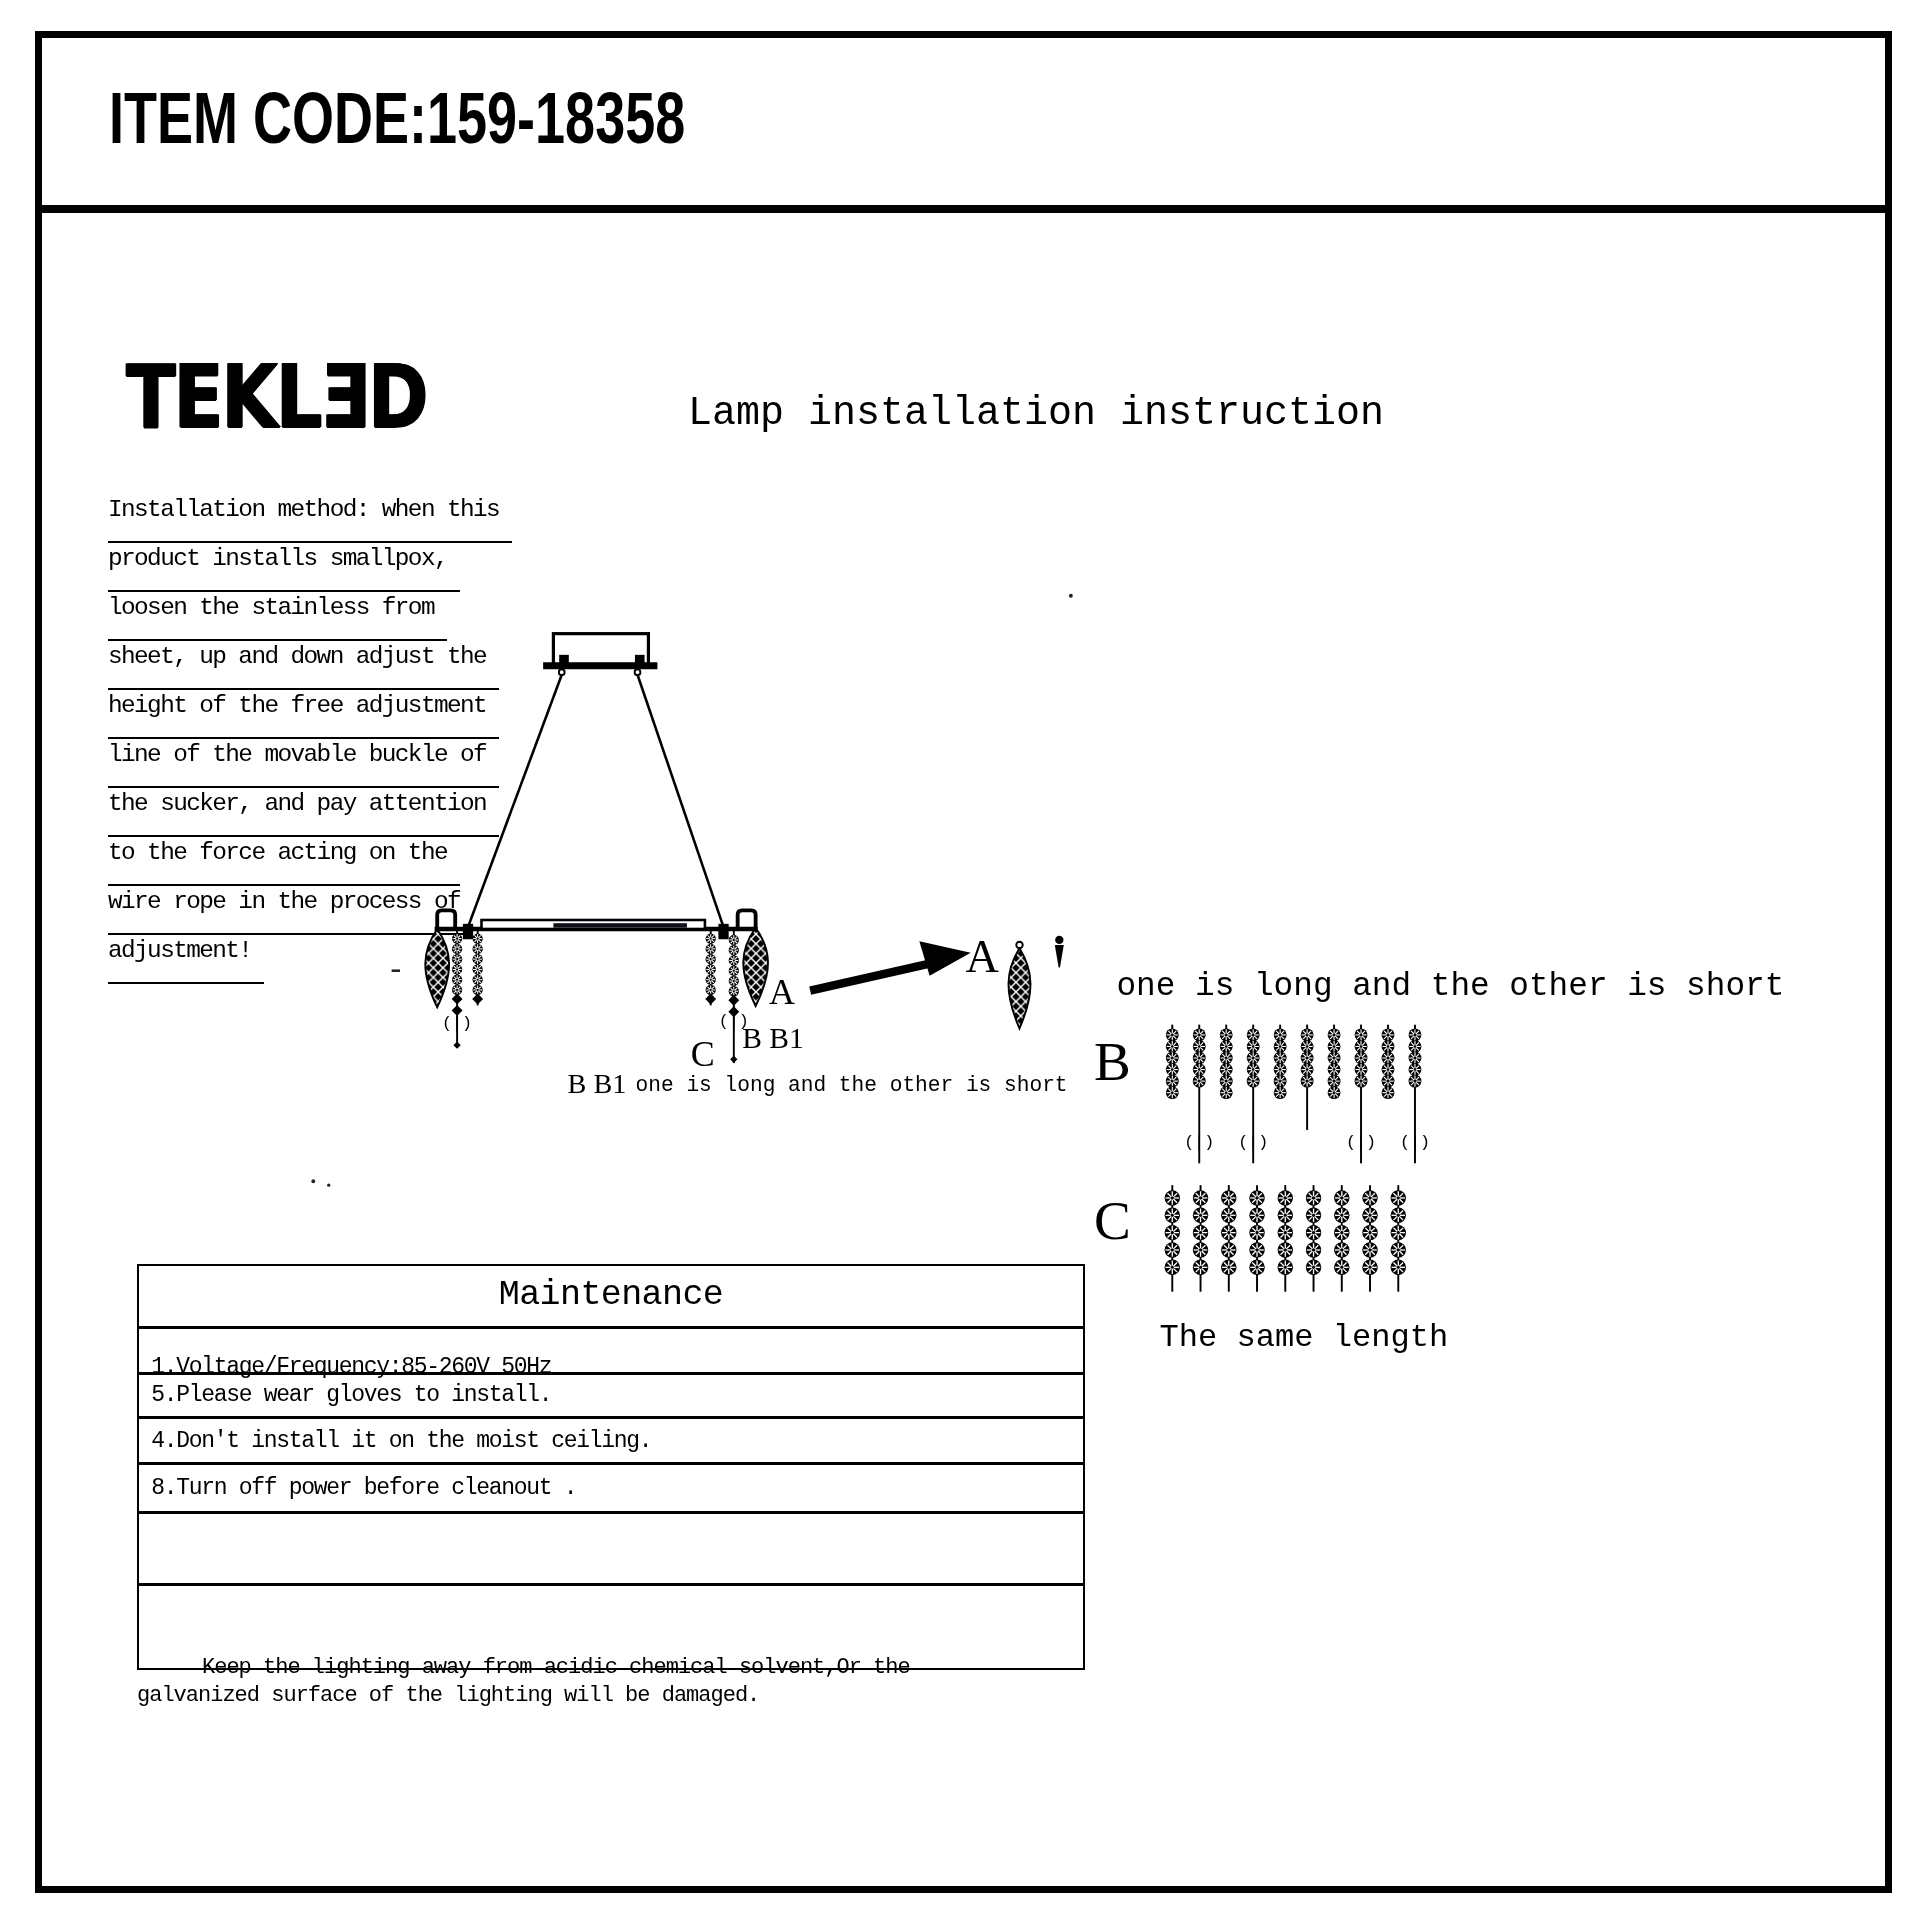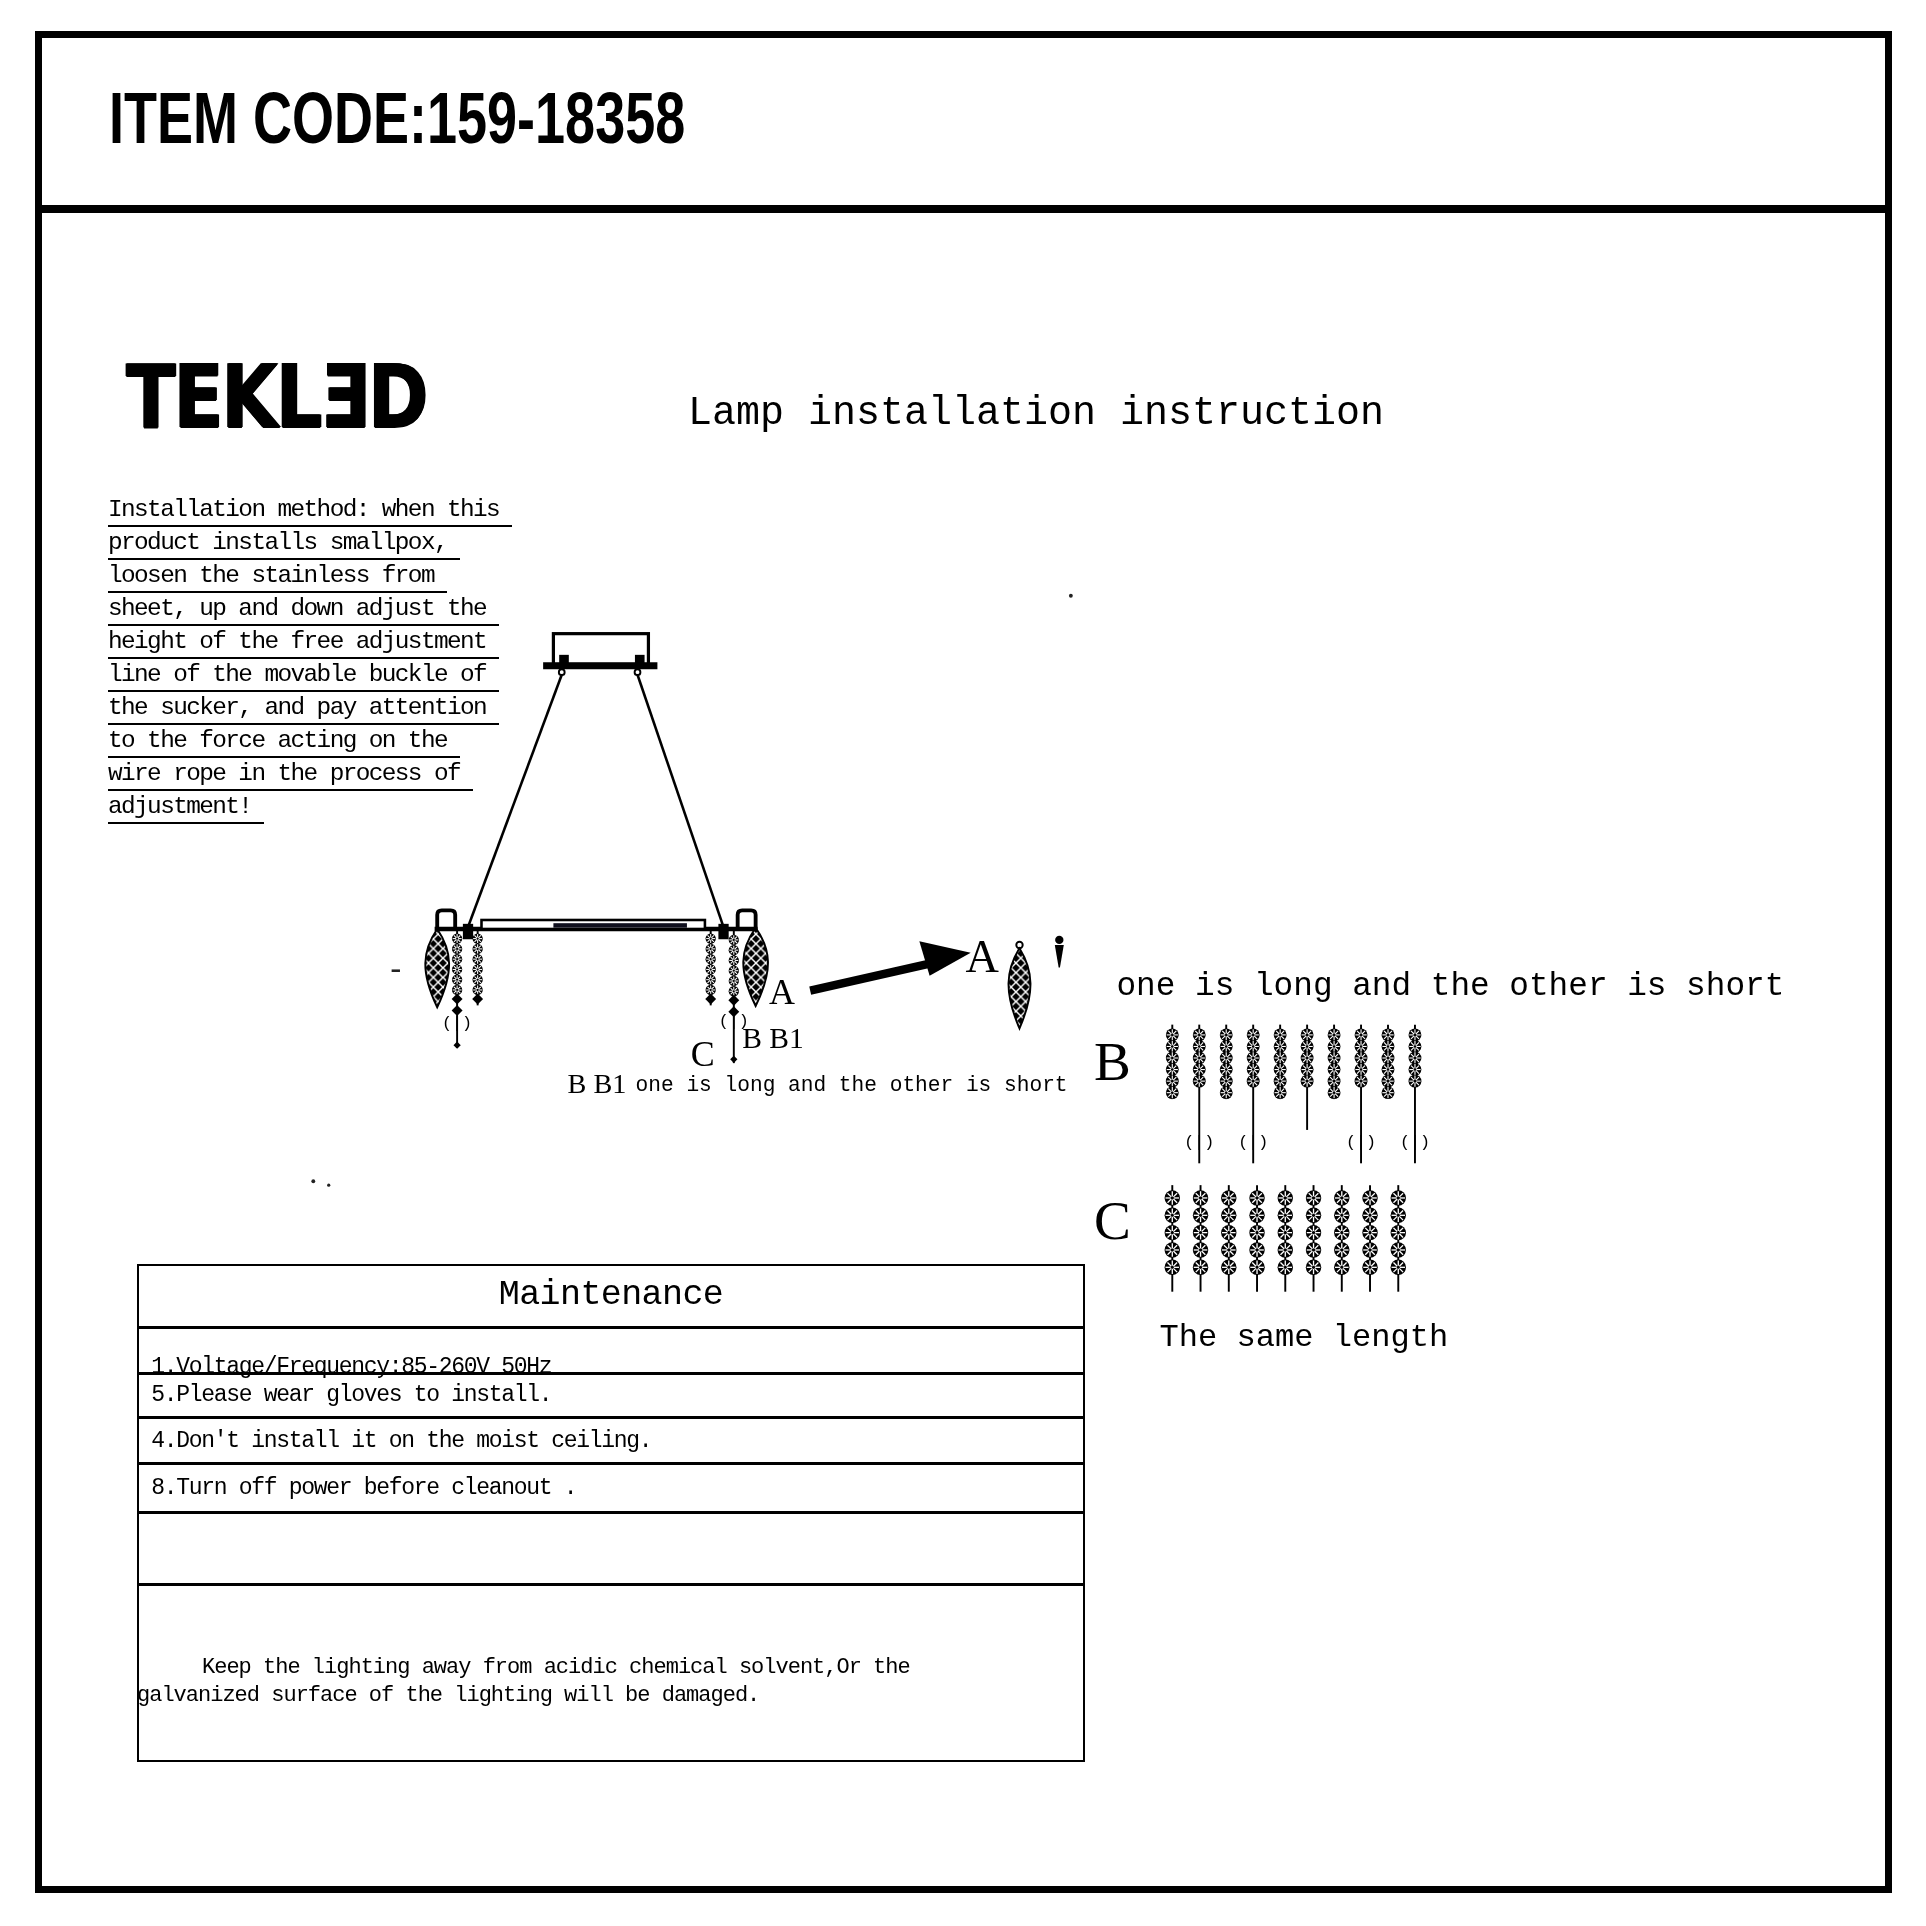--- a/index.html
+++ b/index.html
@@ -28,24 +28,24 @@
     transform:scaleX(0.84);transform-origin:left top;white-space:pre;
     text-shadow:1px 0 0 #000,-1px 0 0 #000,0 0.6px 0 #000;
   }
   #doc-title{
     left:688px;top:393px;font-size:40px;line-height:42px;white-space:pre;
   }
   #instructions{
     left:108px;top:494px;font-size:24.4px;line-height:31px;letter-spacing:-1.6px;
   }
   #instructions .iline span{
-    display:inline-block;border-bottom:2.6px solid #000;padding-bottom:0;white-space:pre;
+    display:inline-block;border-bottom:2.6px solid #000;padding-bottom:16px;white-space:pre;
   }
   #maintenance-table{
-    left:137px;top:1264px;width:948px;height:498px;
+    left:137px;top:1264px;width:948px;height:406px;
     border:2.6px solid #000;box-sizing:border-box;
   }
   #maintenance-table .sep{position:absolute;left:0;right:0;height:2.6px;background:#000;}
   #maintenance-title{
     position:absolute;left:0;right:0;top:9px;text-align:center;
     font-size:35px;letter-spacing:-0.6px;white-space:pre;
   }
   .mrow{position:absolute;left:12.2px;font-size:23px;letter-spacing:-1.3px;white-space:pre;}
   .noteline{font-size:22px;letter-spacing:-1px;white-space:pre;}
   #note-line-0{left:173px;top:1655px;margin-left:29px;}

